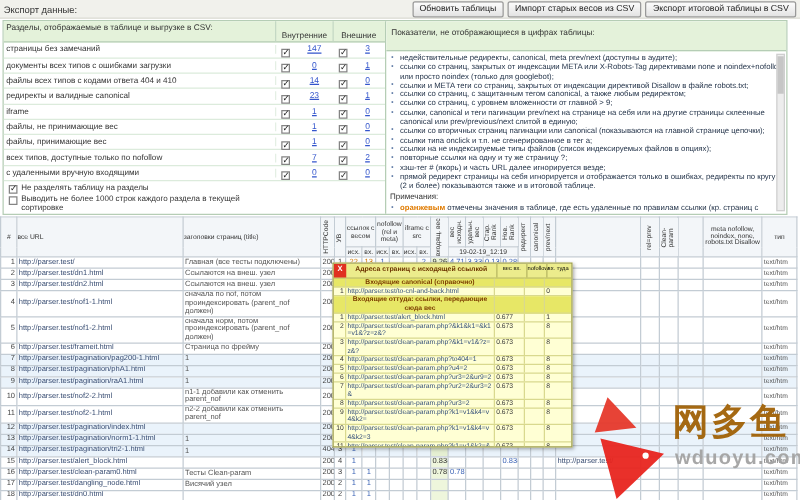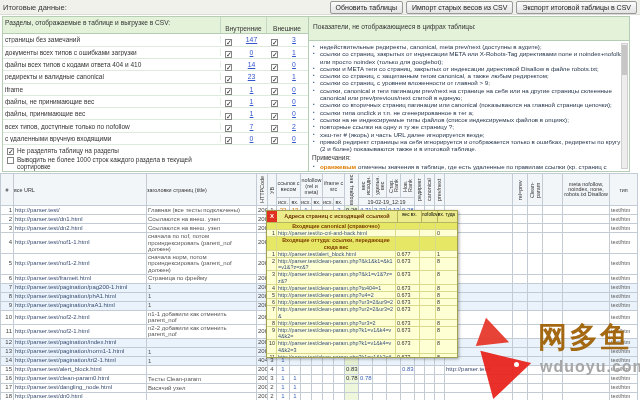--- a/index.html
+++ b/index.html
@@ -94,21 +94,21 @@
   .fish-eye{position:absolute;left:36px;top:44px;width:5px;height:5px;background:#fff;border-radius:50%;}
   .wm-cjk{position:absolute;left:60px;top:0px;font-size:29px;font-weight:bold;color:#a16207;letter-spacing:2px;}
   .wm-latin{position:absolute;left:62px;top:40px;font-size:16px;font-weight:bold;color:#a3a3a3;letter-spacing:1px;}
 </style>
 </head>
 <body>
 
 <div class="app">
 
   <div class="toolbar">
-    <span class="tb-title">Итоговые данные:</span>
+    <span class="tb-title">Экспорт данные:</span>
     <div class="tb-buttons">
       <button>Обновить таблицы</button>
       <button>Импорт старых весов из CSV</button>
       <button>Экспорт итоговой таблицы в CSV</button>
     </div>
   </div>
 
   <div class="summary">
     <div class="sum-left">
       <div class="sum-head">

